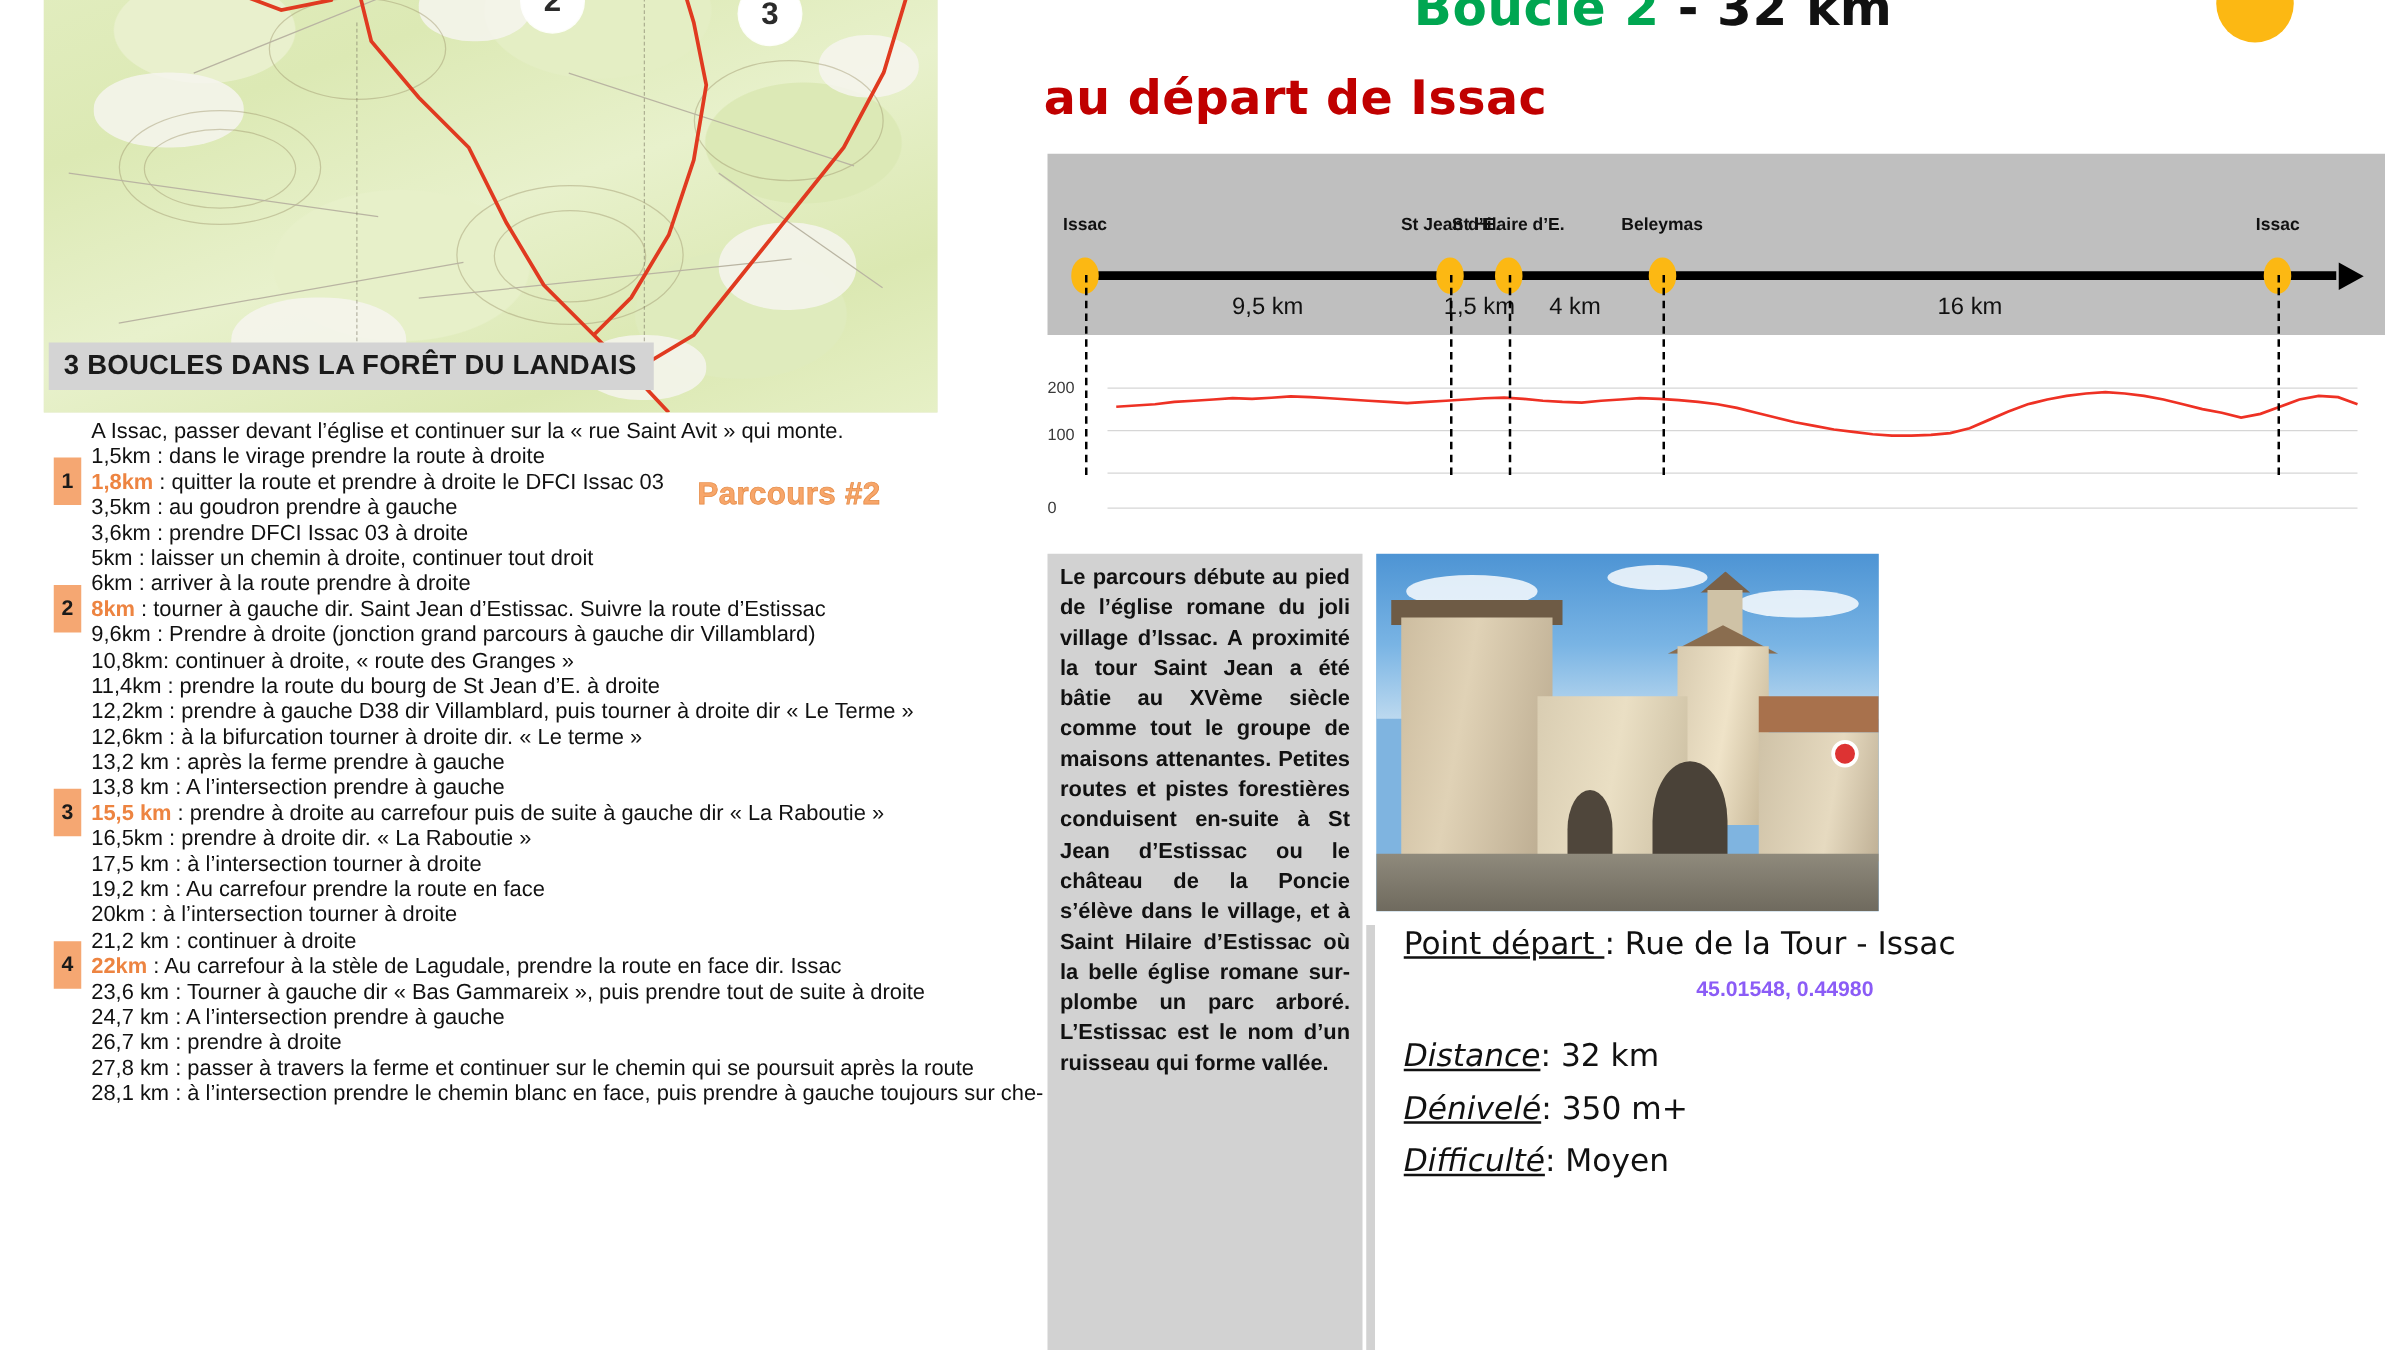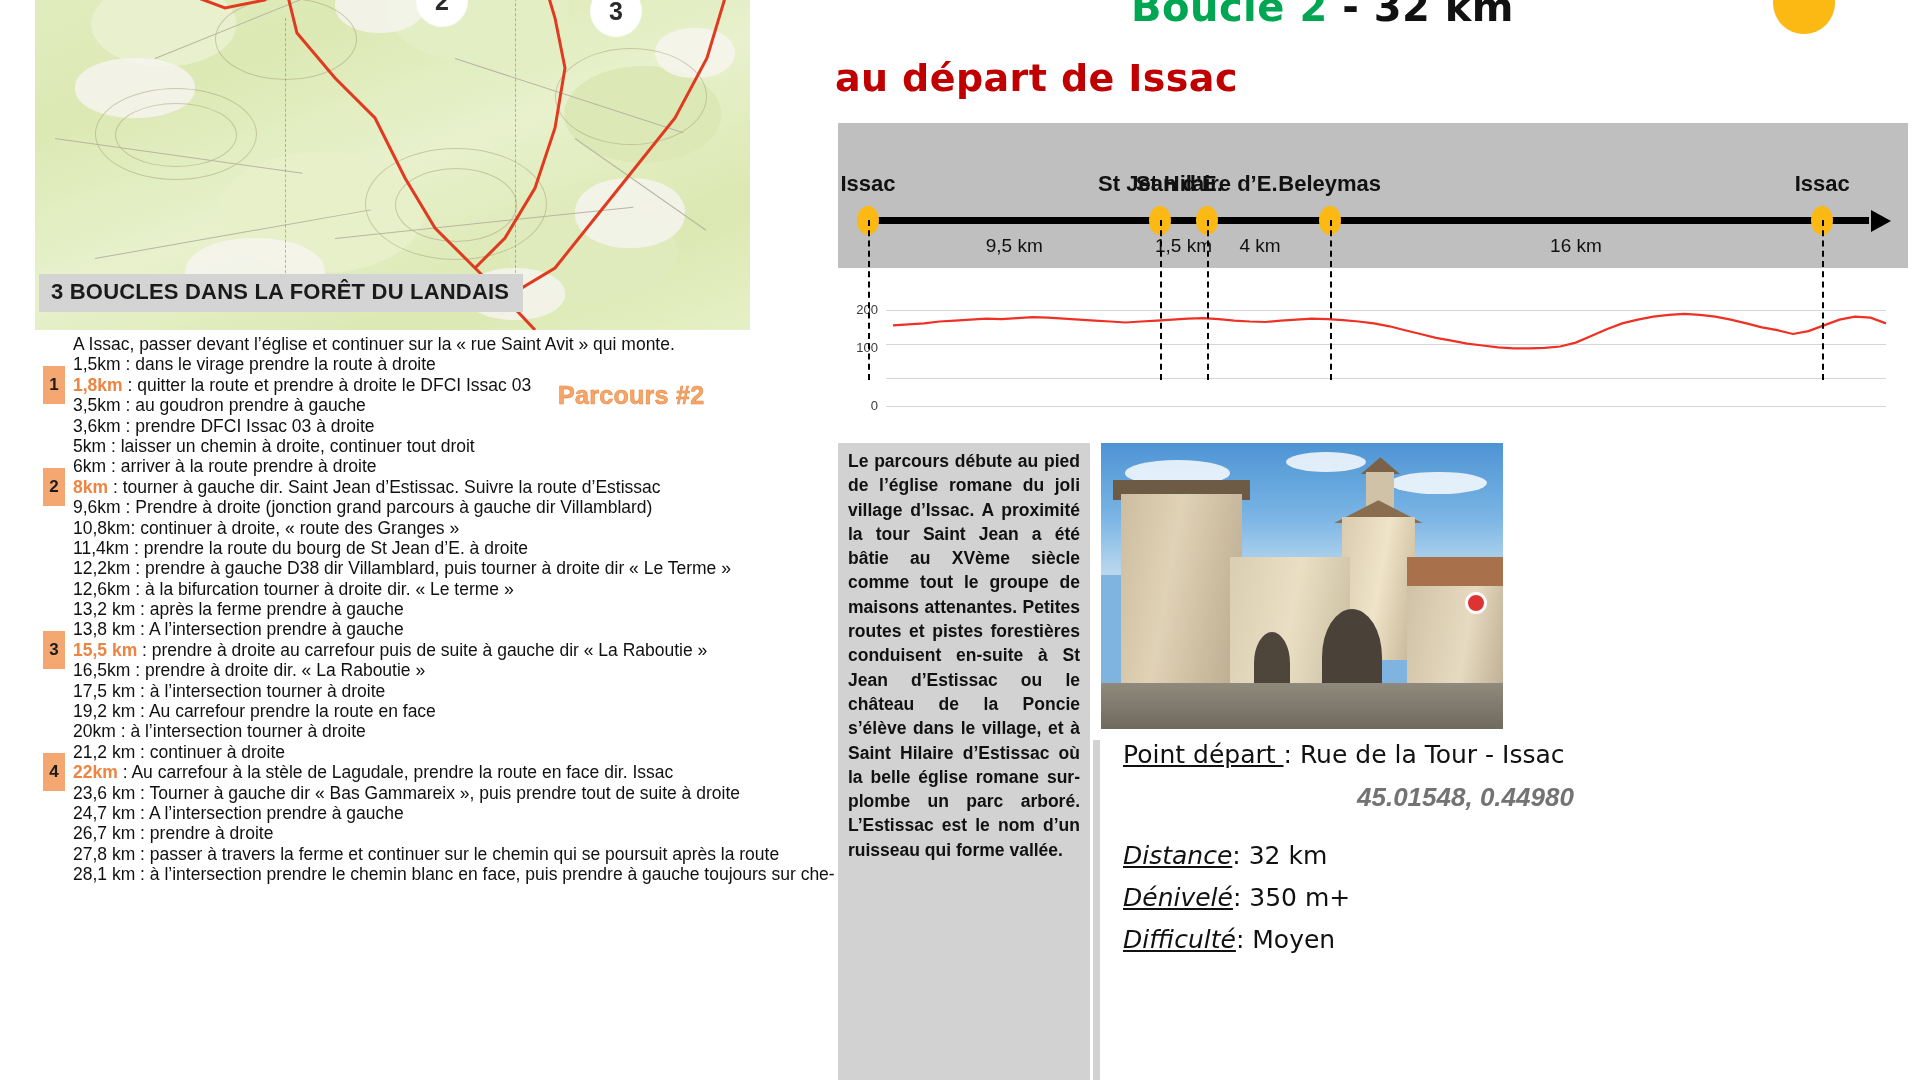--- a/index.html
+++ b/index.html
@@ -134,21 +134,21 @@
     background:#fcb813;
   }
 
   
   #profile-card{
     position:absolute;left:3px;top:123px;width:1070px;height:145px;
     background:#bfbfbf;
   }
   .poi-label{
     position:absolute;top:48px;
-    font-size:22px;font-weight:700;color:#111;
+    font-size:14px;font-weight:700;color:#111;
     white-space:nowrap;
     transform:translateX(-50%);
   }
   .poi-dot{
     position:absolute;top:83px;
     width:22px;height:29px;border-radius:50%;
     background:#fcb813;
     transform:translateX(-50%);
     z-index:3;
   }
@@ -176,21 +176,21 @@
     z-index:4;
   }
 
   
   #elev-chart{
     position:absolute;left:3px;top:268px;width:1070px;height:160px;
   }
   .ylab{
     position:absolute;
     font-size:13px;color:#3a3a3a;
-    text-align:right;width:40px;
+    text-align:left;width:40px;
     font-family:"Liberation Sans", sans-serif;
   }
   .gridline{
     position:absolute;height:1px;background:#d6d6d6;
   }
   #elev-svg{position:absolute;left:0;top:0;width:1070px;height:160px;}
 
   
   #desc-box{
     position:absolute;left:3px;top:443px;width:252px;height:637px;
@@ -285,24 +285,23 @@
     font-family:"DejaVu Sans", sans-serif;
     margin-bottom:13px;
   }
   #info-block .lbl{
     text-decoration:underline;
   }
   #info-block .lbl-it{
     text-decoration:underline;font-style:italic;
   }
   #coords{
-    font-size:26px;font-weight:700;color:#737373;
+    font-size:17px;font-weight:700;color:#8b5cf6;
     margin:10px 0 28px 234px;
     font-family:"Liberation Sans", sans-serif;
-    font-style:italic;
   }
   .left-edge-strip{
     position:absolute;left:258px;top:740px;width:7px;height:340px;
     background:#d2d2d2;
   }
 </style>
 </head>
 <body>
 
 <div id="left-col">

